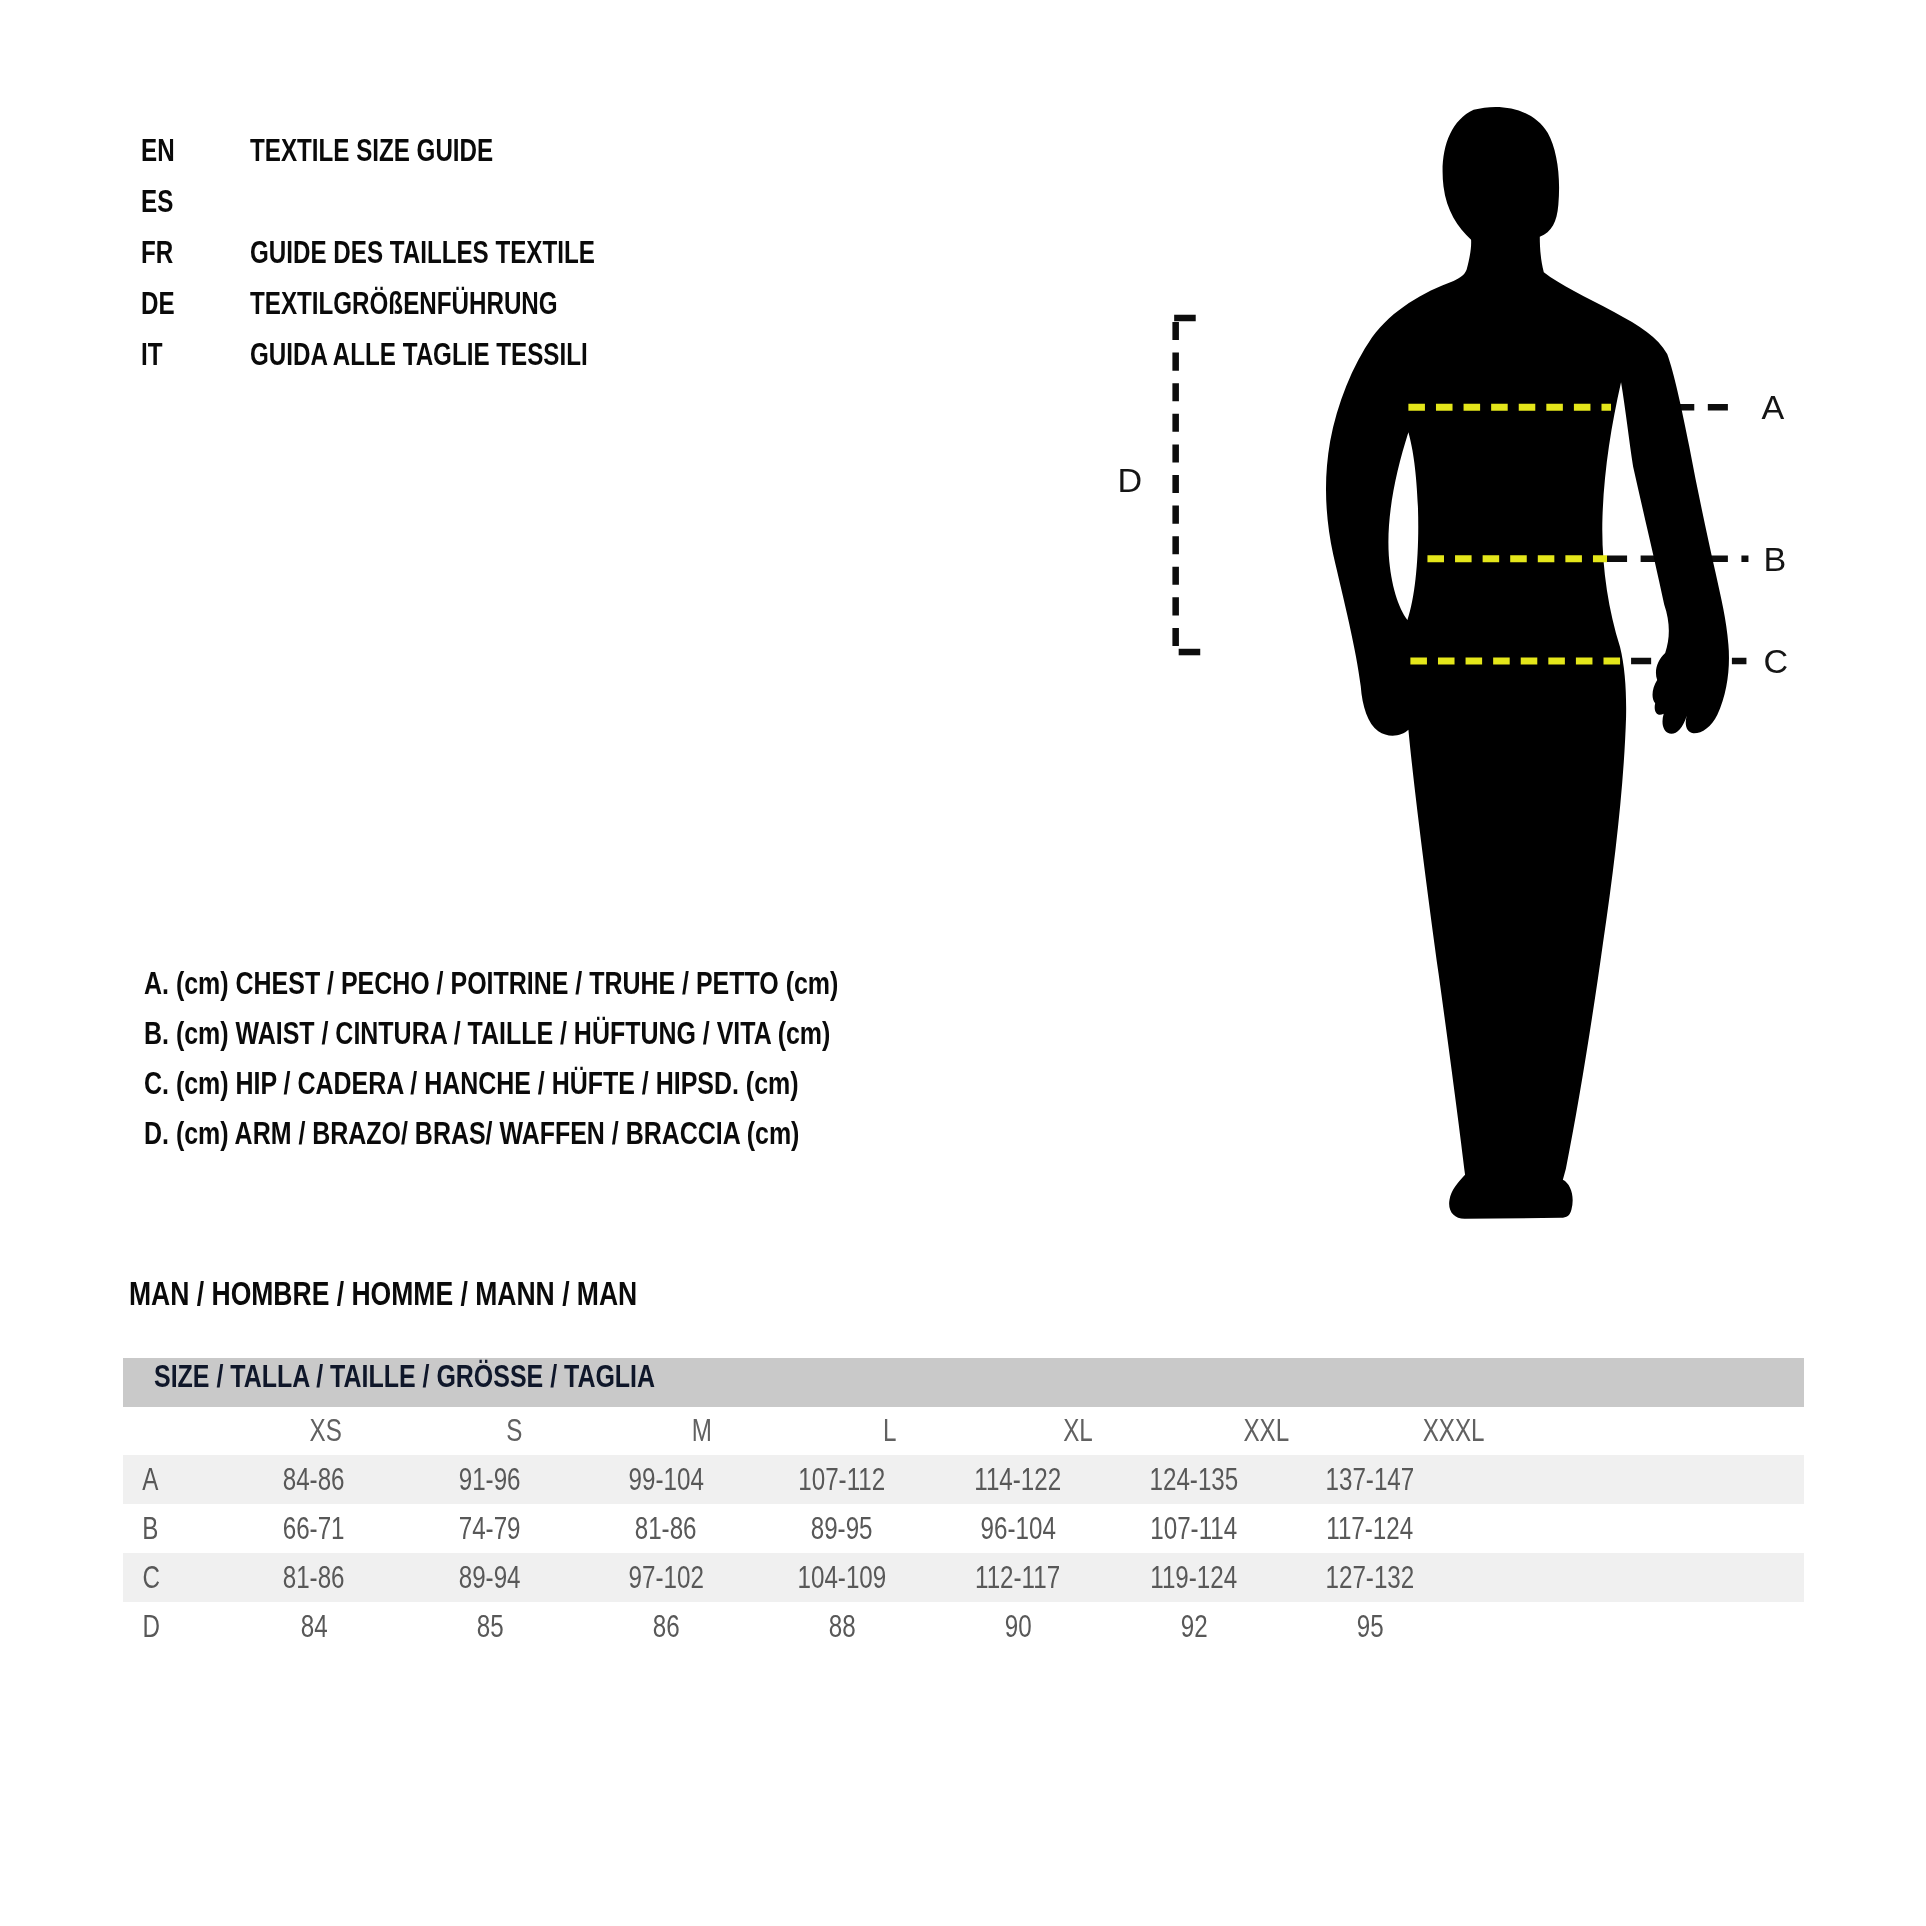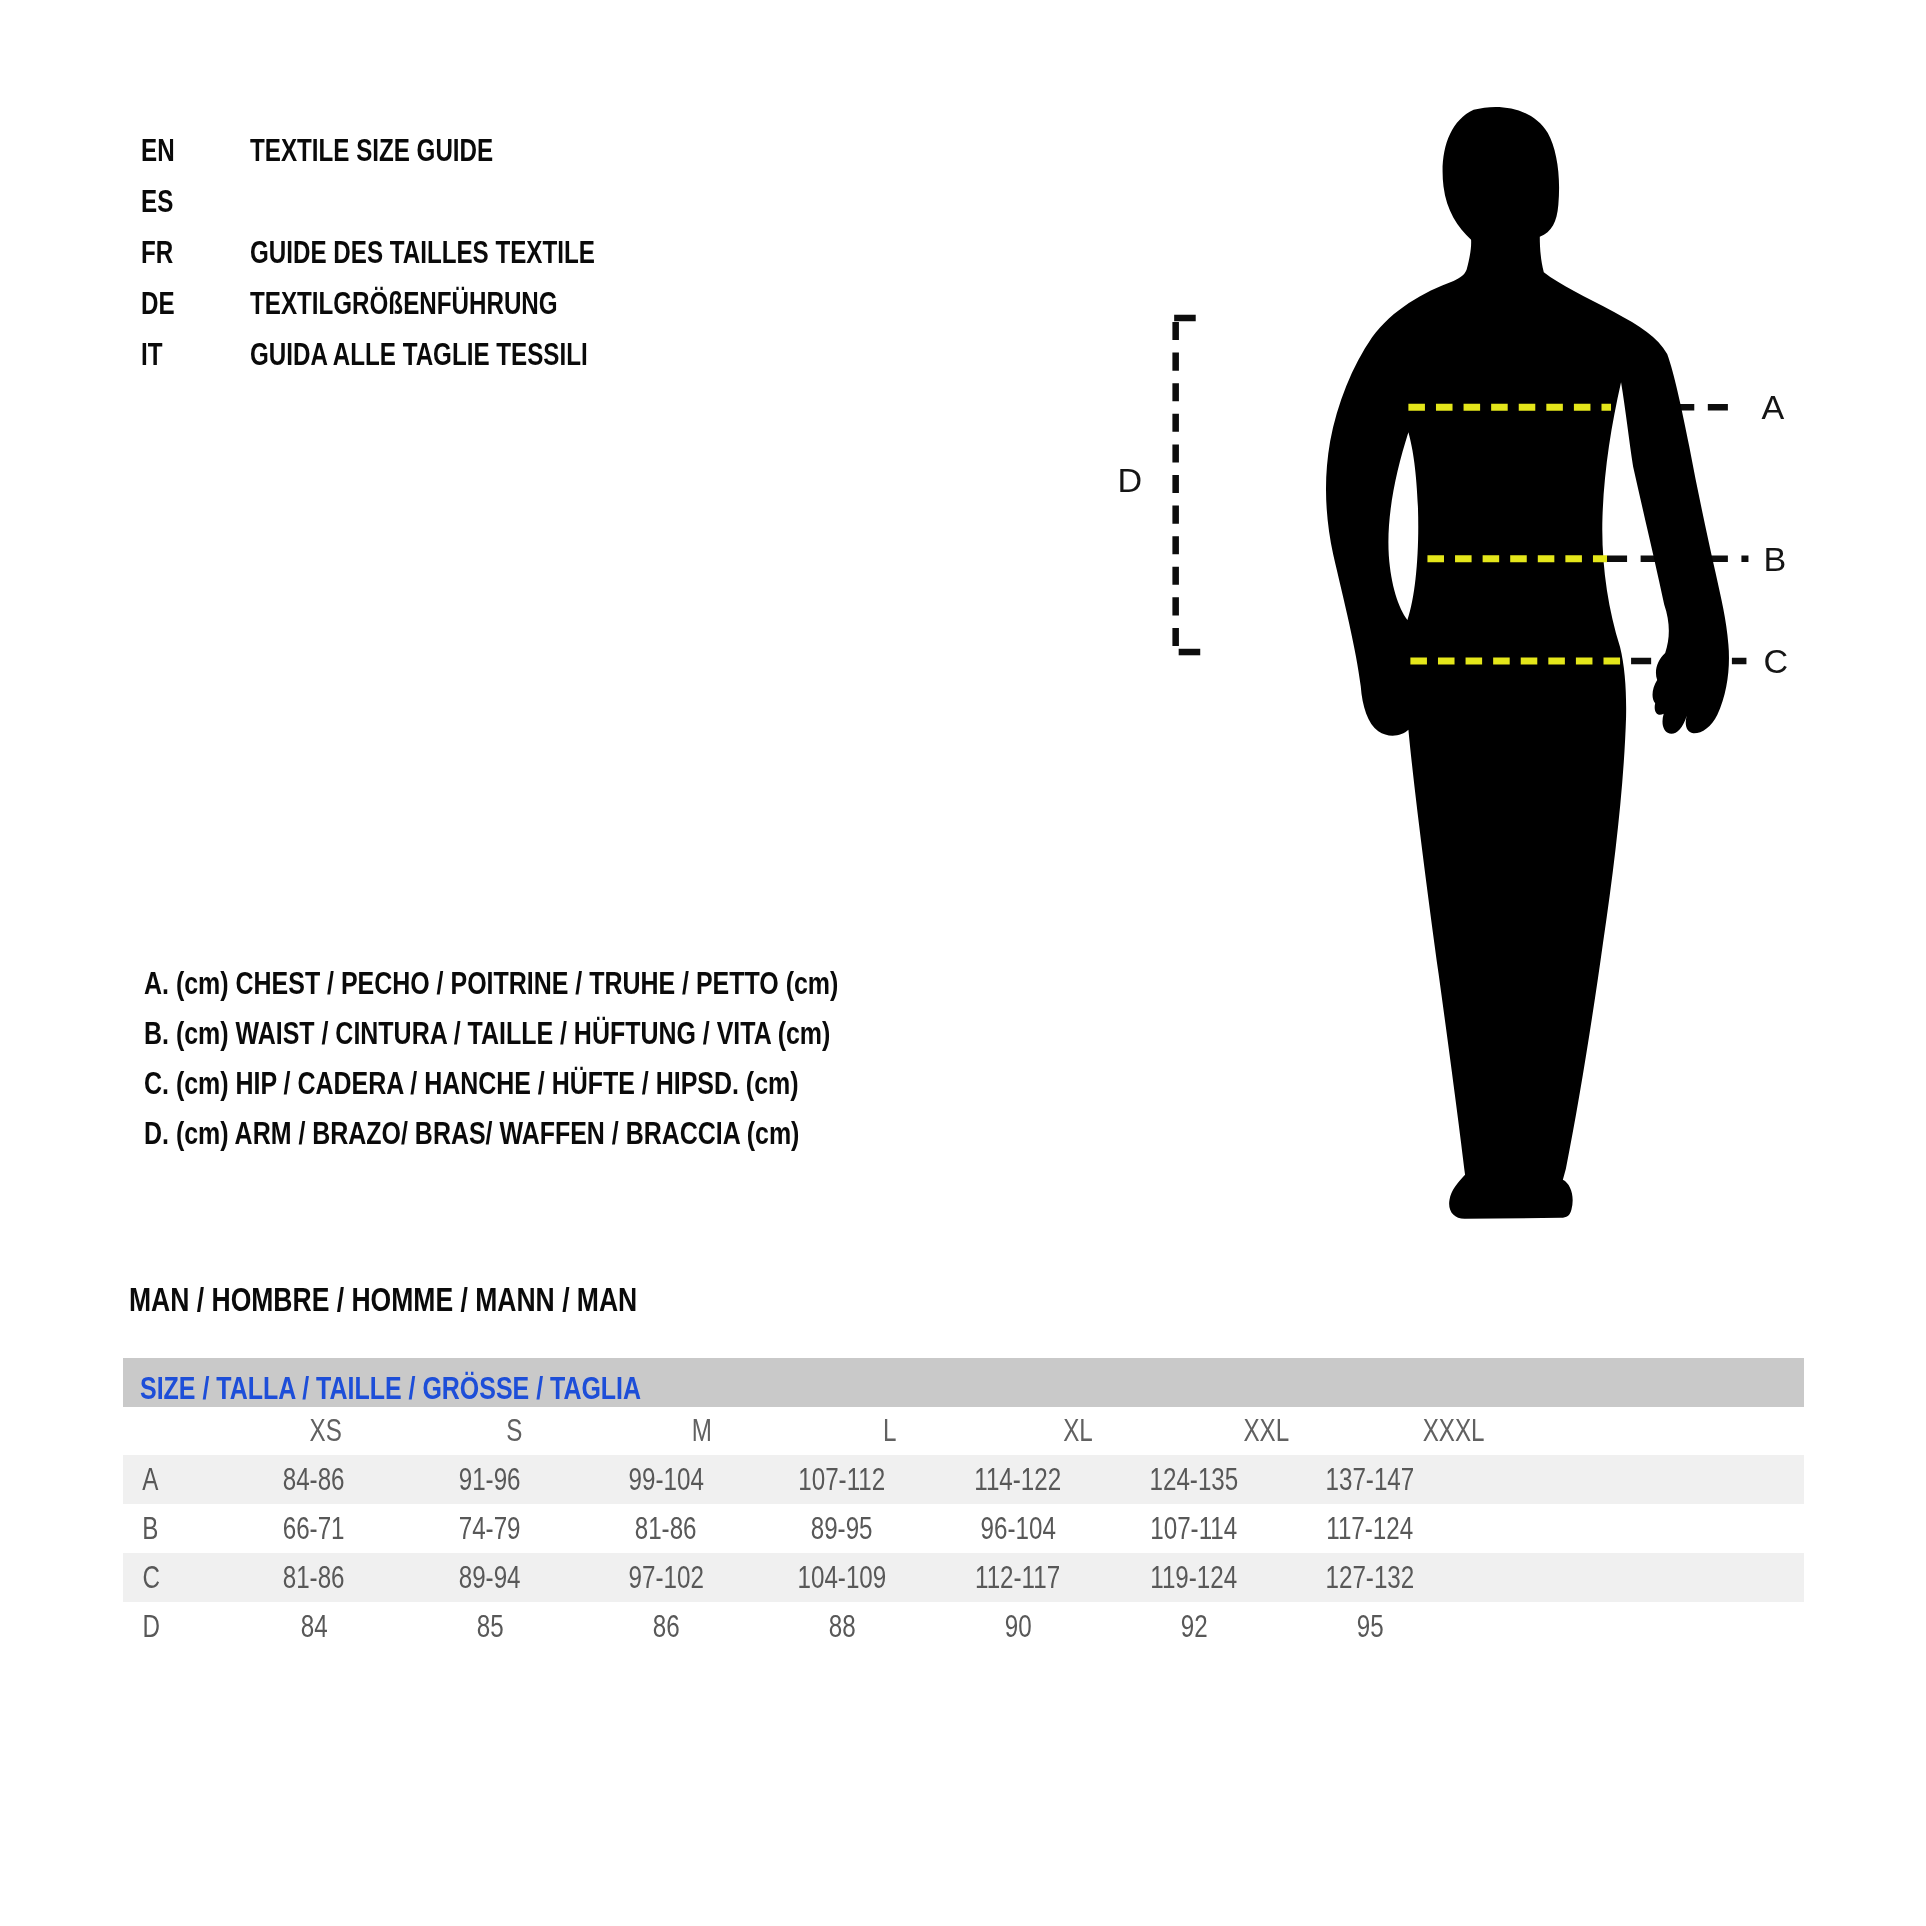--- a/index.html
+++ b/index.html
@@ -17,26 +17,26 @@
 
   
   .figure{position:absolute; left:0; top:0; width:1926px; height:1926px;}
 
   
   .measures{position:absolute; left:144px; top:958px; font-size:32px; font-weight:700;}
   .measure-item{height:50px; display:flex; align-items:center;}
 
   
   .section-title{position:absolute; left:129px; top:1274px; height:50px; display:flex;
-    align-items:center; font-size:34px; font-weight:700; margin:0;}
+    font-size:34px; font-weight:700; margin:0;}
 
   
   .size-table{position:absolute; left:123px; top:1358px; width:1681px; font-size:31px;}
-  .t-headerbar{height:49px; background:#c9c9c9; display:flex; align-items:flex-end;
-    padding-left:17px; box-sizing:border-box; color:#1d4ed8; font-size:32px; font-weight:700;}
+  .t-headerbar{height:49px; background:#c9c9c9; display:flex; align-items:flex-start;
+    padding-left:31px; box-sizing:border-box; color:#0f172a; font-size:32px; font-weight:700;}
   .t-cols{height:48px; display:flex; align-items:center; color:#616161;gap:12px;}
   .t-row{height:49px; display:flex; align-items:center; color:#585858;}
   .t-row.striped{background:#f0f0f0;}
   .c-label{width:103px; padding-left:17px; box-sizing:border-box;}
   .c-val{width:176px; text-align:center;}
 </style>
 </head>
 <body>
 
 <div class="canvas">

